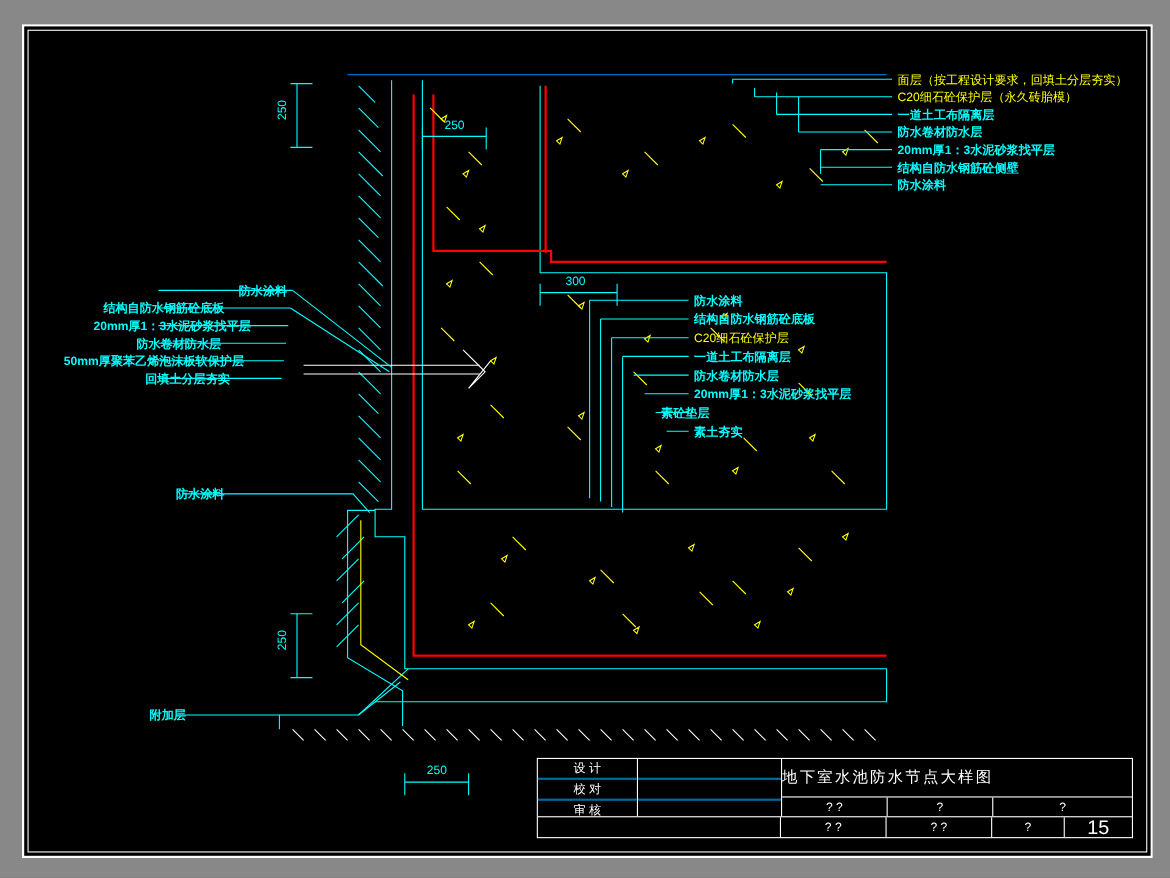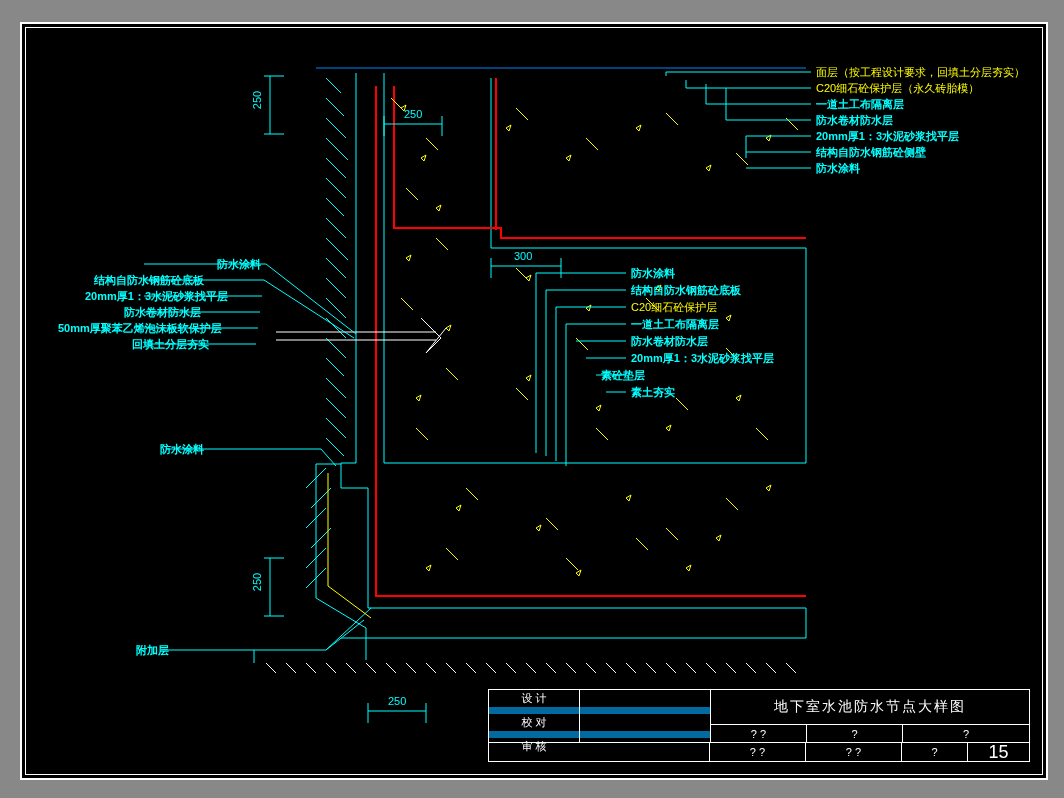--- a/index.html
+++ b/index.html
@@ -5,21 +5,21 @@
 body{margin:0;background:#888;font-family:SimSun,"Microsoft YaHei",sans-serif}
 .outer{width:1064px;height:798px;background:#888;position:relative}
 .frame-outer{position:absolute;left:20px;top:22px;width:1024px;height:754px;background:#000;border:2px solid #fff}
 .frame-inner{position:absolute;left:3px;top:3px;right:3px;bottom:3px;border:1px solid #fff}
 .drawing{position:absolute;left:0;top:0;right:0;bottom:0}
 .txt-cyan{color:#0ff;font-size:11px;white-space:nowrap;position:absolute;font-weight:bold}
 .txt-yellow{color:#ff0;font-size:11px;white-space:nowrap;position:absolute}
 .txt-white{color:#fff;font-size:12px;white-space:nowrap;position:absolute}
 .dim-txt{position:absolute;color:#0ff;font-size:11px}
 .title-block{position:absolute;right:12px;bottom:12px;width:540px;height:71px;border:1px solid #fff}
-.tb-row{border-bottom:7px solid #0369a1;height:17px;display:flex}
+.tb-row{border-bottom:2px solid #0369a1;height:17px;display:flex}
 .tb-row:last-child{border-bottom:none}
 .tb-cell{border-right:1px solid #fff;display:flex;align-items:center;justify-content:center;color:#fff;font-size:11px}
 .tb-cell:last-child{border-right:none}
 svg{position:absolute;left:0;top:0}
 </style>
 </head>
 <body>
 
 <div class="outer">
 <div class="frame-outer">
@@ -142,21 +142,21 @@
                   <div class="tb-cell" style="width:130px"></div>
                 </div>
   <div class="tb-row">
                   <div class="tb-cell" style="width:130px"></div>
                 </div>
   <div class="tb-row" style="border-bottom:none">
                   <div class="tb-cell" style="width:130px"></div>
                 </div>
 </div>
 <div style="flex:1;display:flex;flex-direction:column">
-  <div style="flex:1;display:flex;align-items:center;justify-content:center;border-bottom:1px solid #fff">
+  <div style="flex:1;display:flex;align-items:center;border-bottom:1px solid #fff">
   <span class="txt-white" style="position:static;font-size:14px;letter-spacing:2px">地下室水池防水节点大样图</span>
   </div>
   <div style="height:17px;display:flex">
     <div class="tb-cell" style="width:95px">? ?</div>
     <div class="tb-cell" style="width:95px">?</div>
     <div class="tb-cell" style="flex:1">?</div>
   </div>
 </div>
 </div>
 <div style="height:18px;display:flex;border-top:1px solid #fff">

